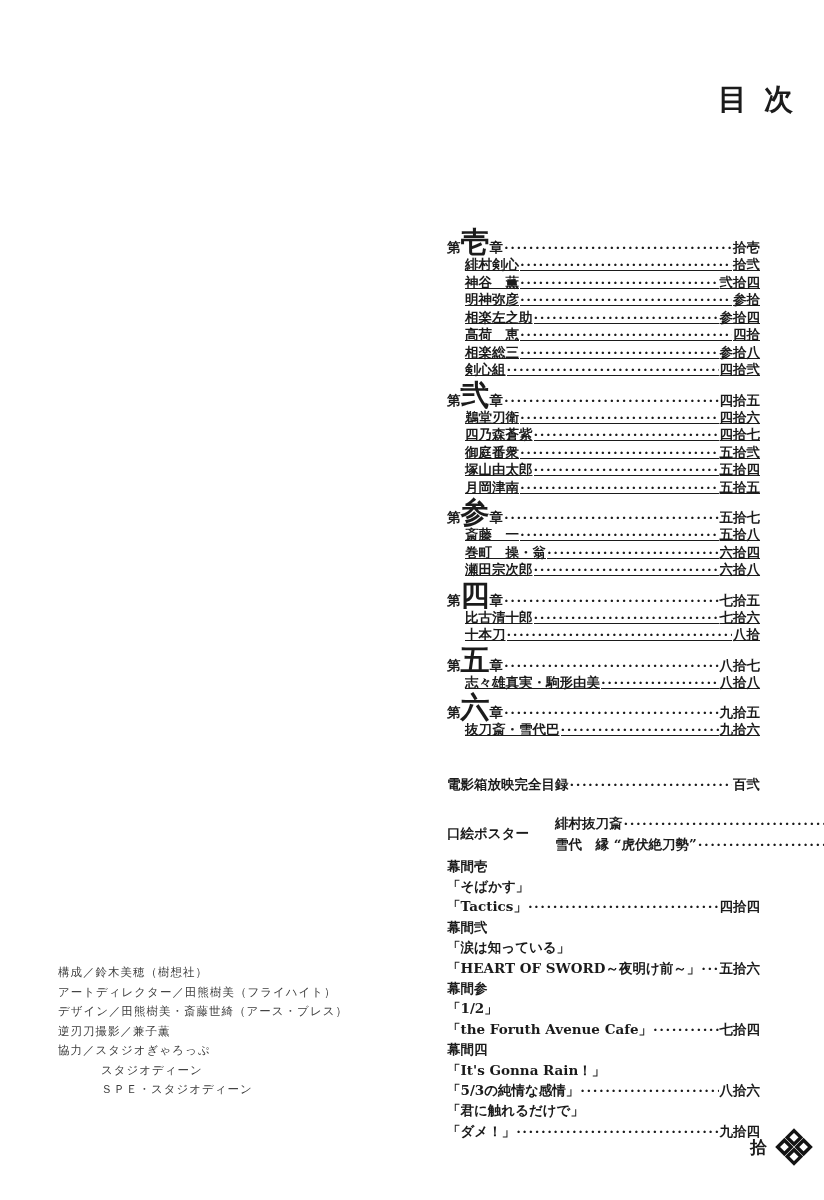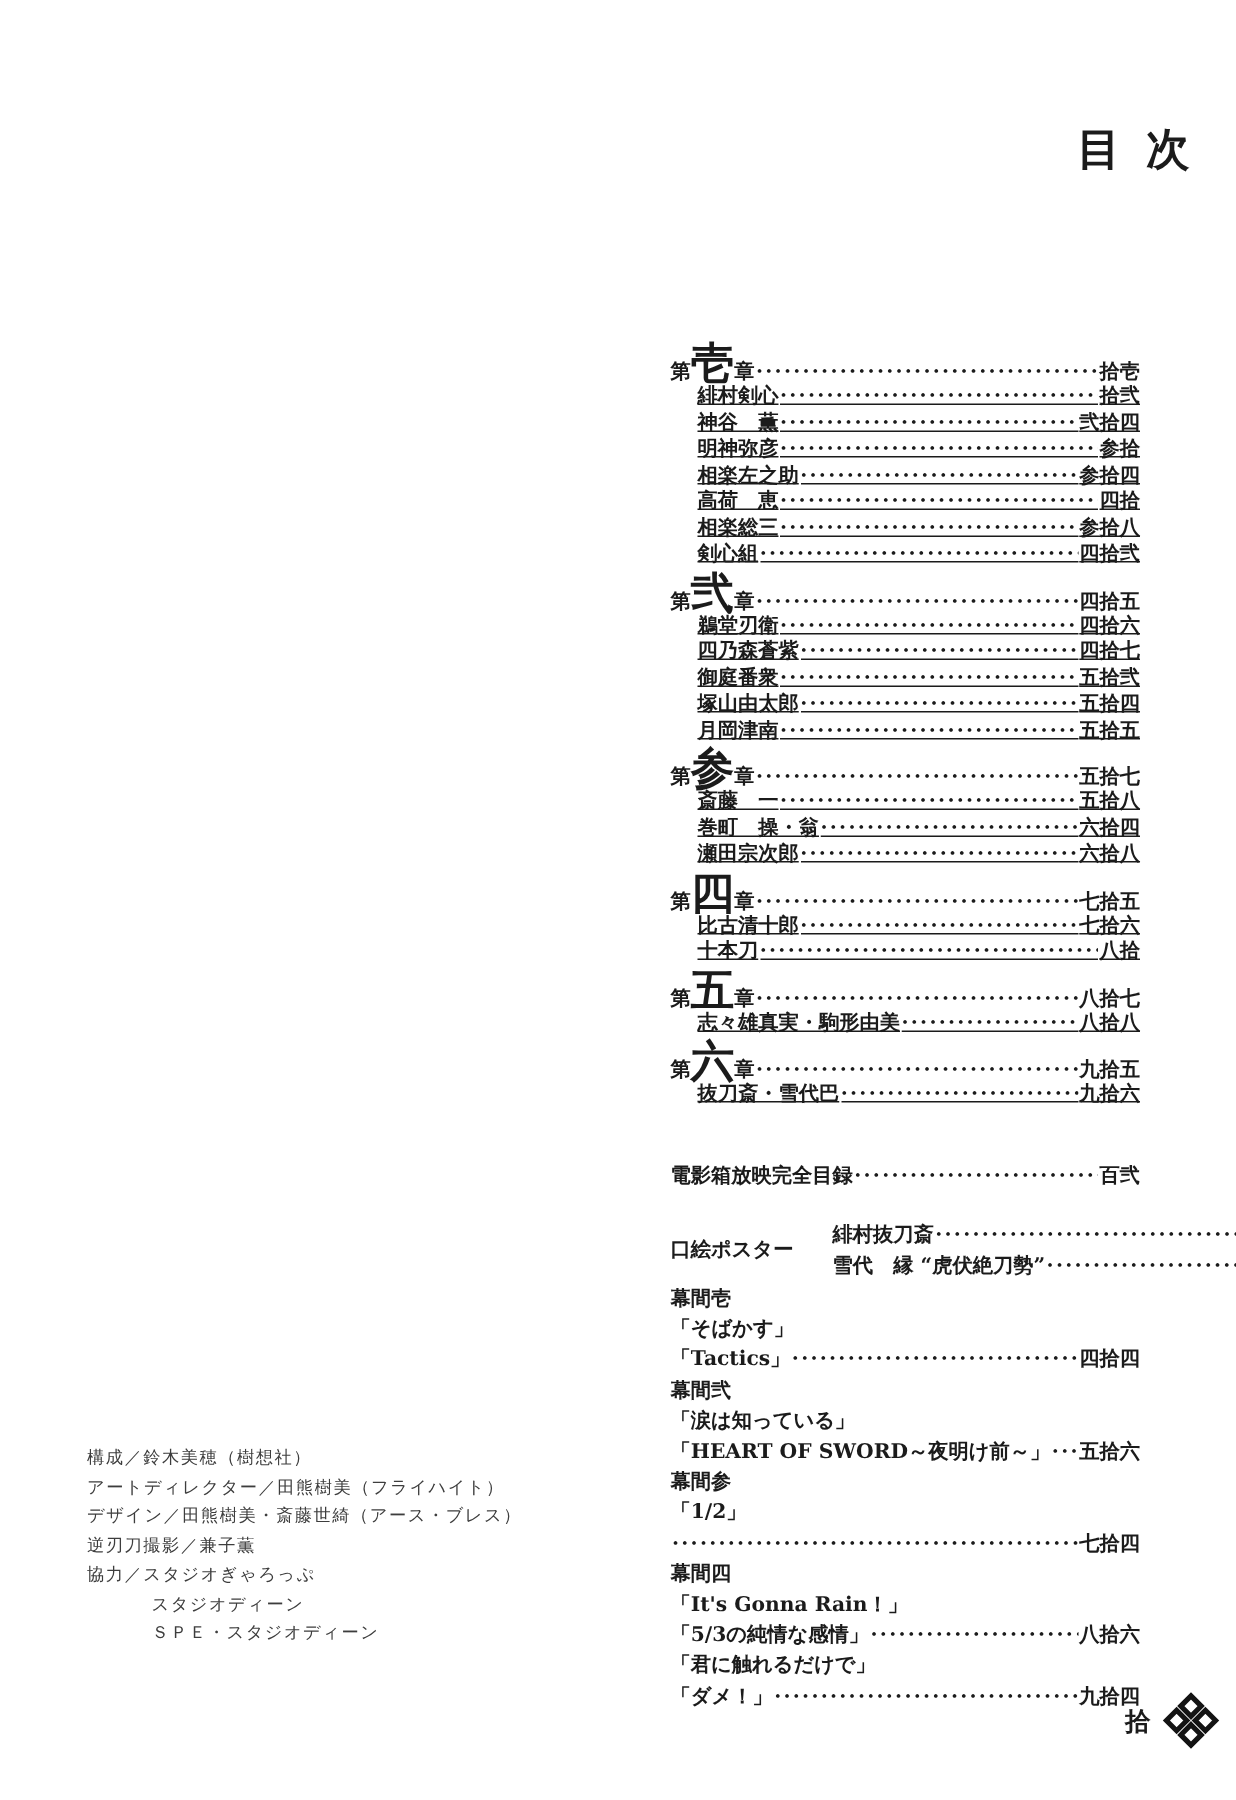--- a/index.html
+++ b/index.html
@@ -259,20 +259,21 @@
         <span class="dots"></span>
         <span class="page-num">五拾六</span>
       </div>
       <div class="toc-row">
         <span class="label">幕間参</span>
       </div>
       <div class="toc-row">
         <span class="label">「1/2」</span>
       </div>
       <div class="toc-row">
+        <span class="label">「the Foruth Avenue Cafe」</span>
         <span class="dots"></span>
         <span class="page-num">七拾四</span>
       </div>
       <div class="toc-row">
         <span class="label">幕間四</span>
       </div>
       <div class="toc-row">
         <span class="label">「It's Gonna Rain！」</span>
       </div>
       <div class="toc-row">

